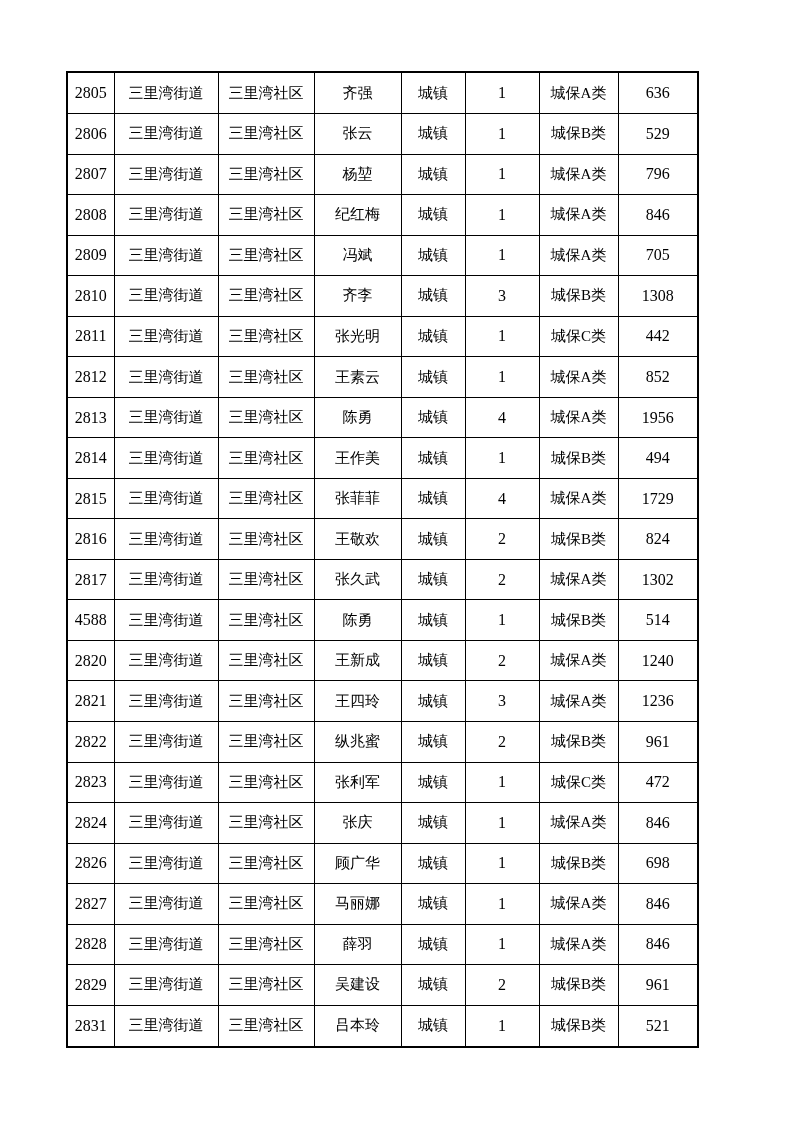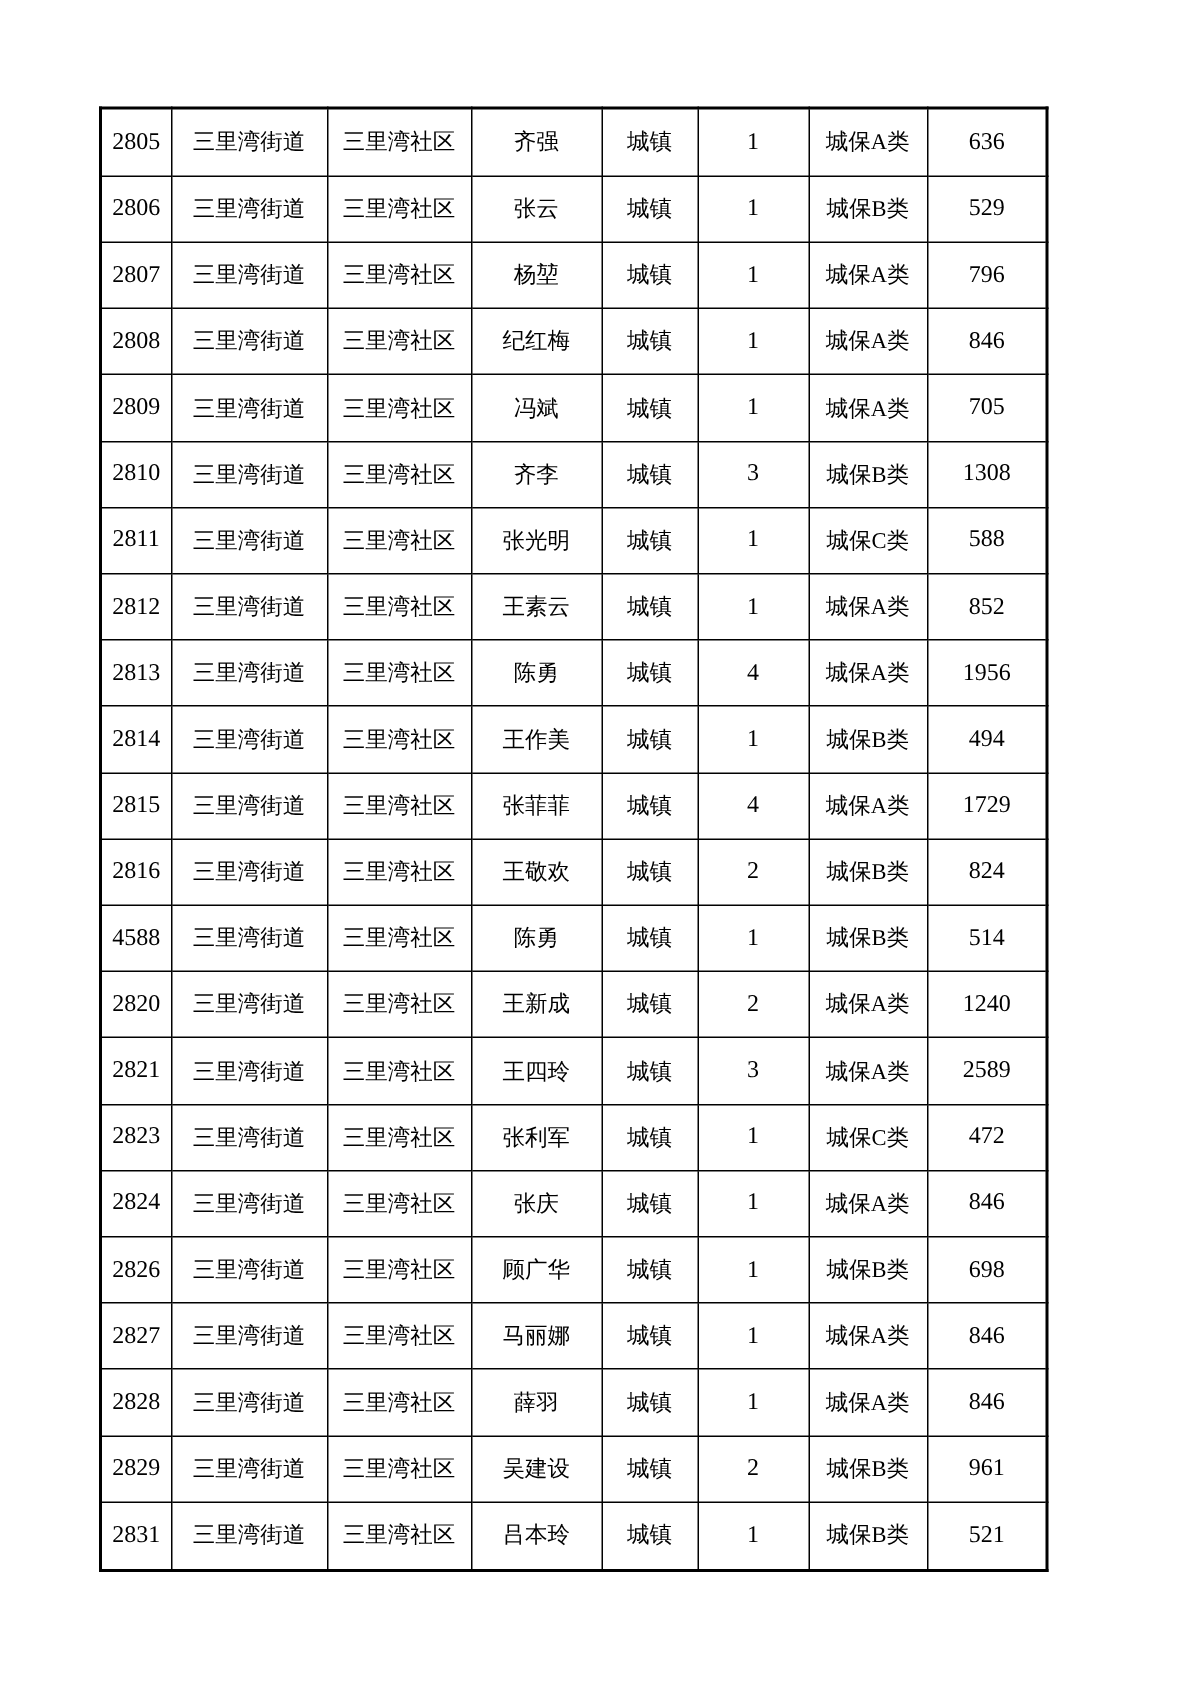--- a/index.html
+++ b/index.html
@@ -129,21 +129,21 @@
           <td class="num">1308</td>
         </tr>
         <tr>
           <td class="num">2811</td>
           <td>三里湾街道</td>
           <td>三里湾社区</td>
           <td>张光明</td>
           <td>城镇</td>
           <td class="num">1</td>
           <td>城保C类</td>
-          <td class="num">588</td>
+          <td class="num">442</td>
         </tr>
         <tr>
           <td class="num">2812</td>
           <td>三里湾街道</td>
           <td>三里湾社区</td>
           <td>王素云</td>
           <td>城镇</td>
           <td class="num">1</td>
           <td>城保A类</td>
           <td class="num">852</td>
@@ -182,20 +182,30 @@
           <td class="num">2816</td>
           <td>三里湾街道</td>
           <td>三里湾社区</td>
           <td>王敬欢</td>
           <td>城镇</td>
           <td class="num">2</td>
           <td>城保B类</td>
           <td class="num">824</td>
         </tr>
         <tr>
+          <td class="num">2817</td>
+          <td>三里湾街道</td>
+          <td>三里湾社区</td>
+          <td>张久武</td>
+          <td>城镇</td>
+          <td class="num">2</td>
+          <td>城保A类</td>
+          <td class="num">1302</td>
+        </tr>
+        <tr>
           <td class="num">4588</td>
           <td>三里湾街道</td>
           <td>三里湾社区</td>
           <td>陈勇</td>
           <td>城镇</td>
           <td class="num">1</td>
           <td>城保B类</td>
           <td class="num">514</td>
         </tr>
         <tr>
@@ -209,21 +219,31 @@
           <td class="num">1240</td>
         </tr>
         <tr>
           <td class="num">2821</td>
           <td>三里湾街道</td>
           <td>三里湾社区</td>
           <td>王四玲</td>
           <td>城镇</td>
           <td class="num">3</td>
           <td>城保A类</td>
-          <td class="num">2589</td>
+          <td class="num">1236</td>
+        </tr>
+        <tr>
+          <td class="num">2822</td>
+          <td>三里湾街道</td>
+          <td>三里湾社区</td>
+          <td>纵兆蜜</td>
+          <td>城镇</td>
+          <td class="num">2</td>
+          <td>城保B类</td>
+          <td class="num">961</td>
         </tr>
         <tr>
           <td class="num">2823</td>
           <td>三里湾街道</td>
           <td>三里湾社区</td>
           <td>张利军</td>
           <td>城镇</td>
           <td class="num">1</td>
           <td>城保C类</td>
           <td class="num">472</td>

